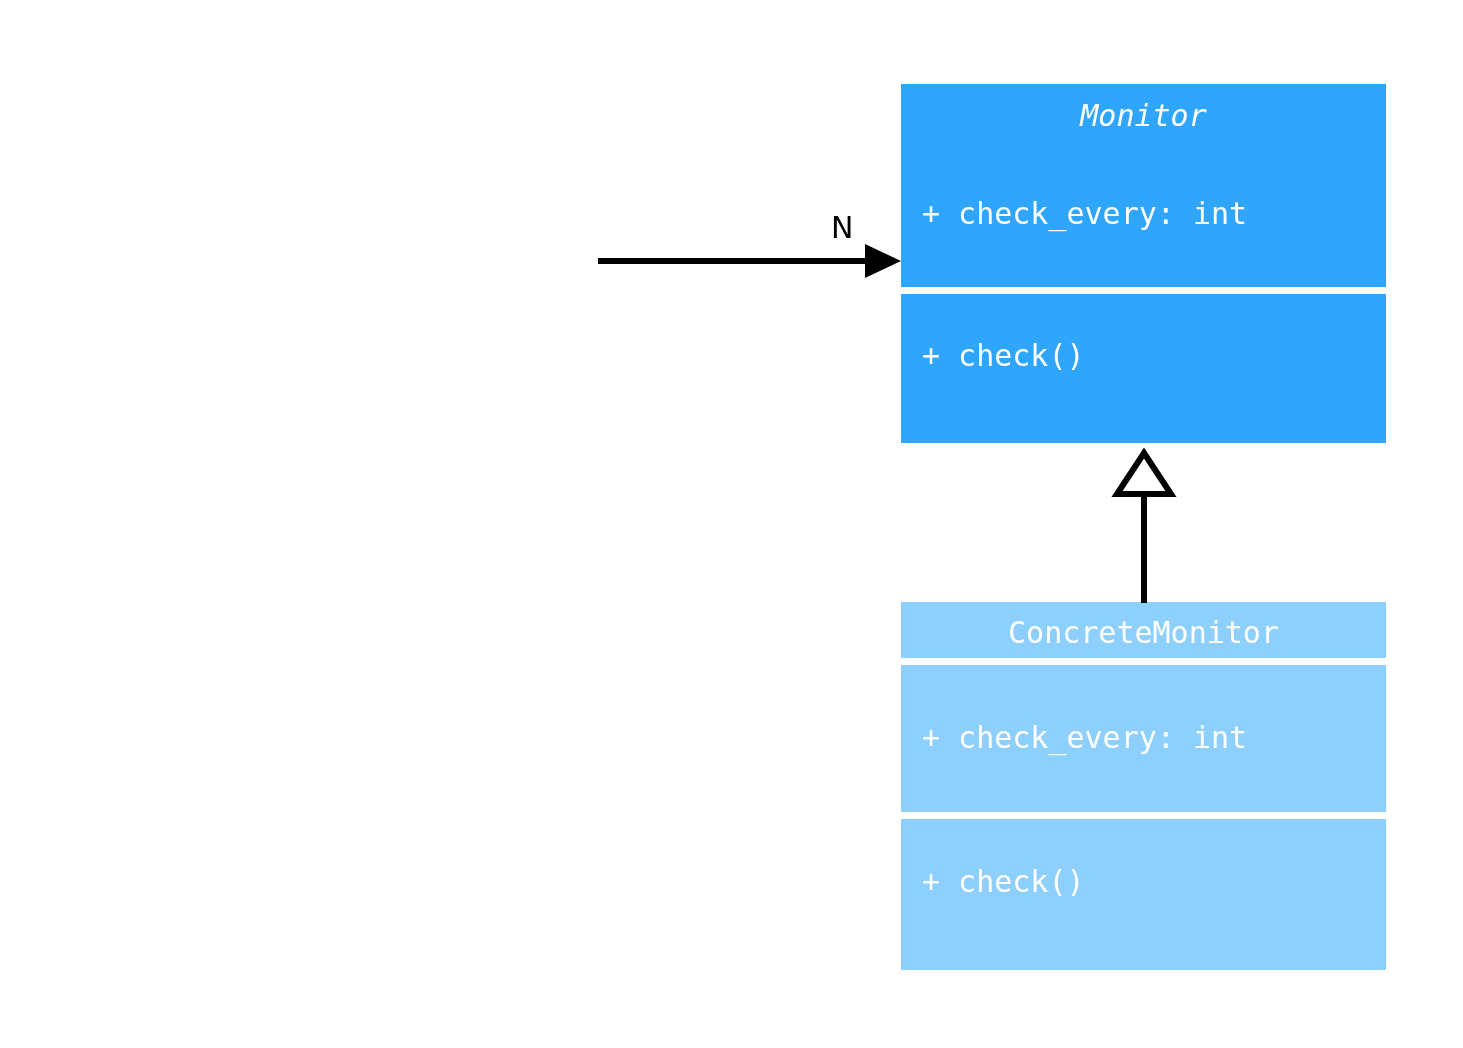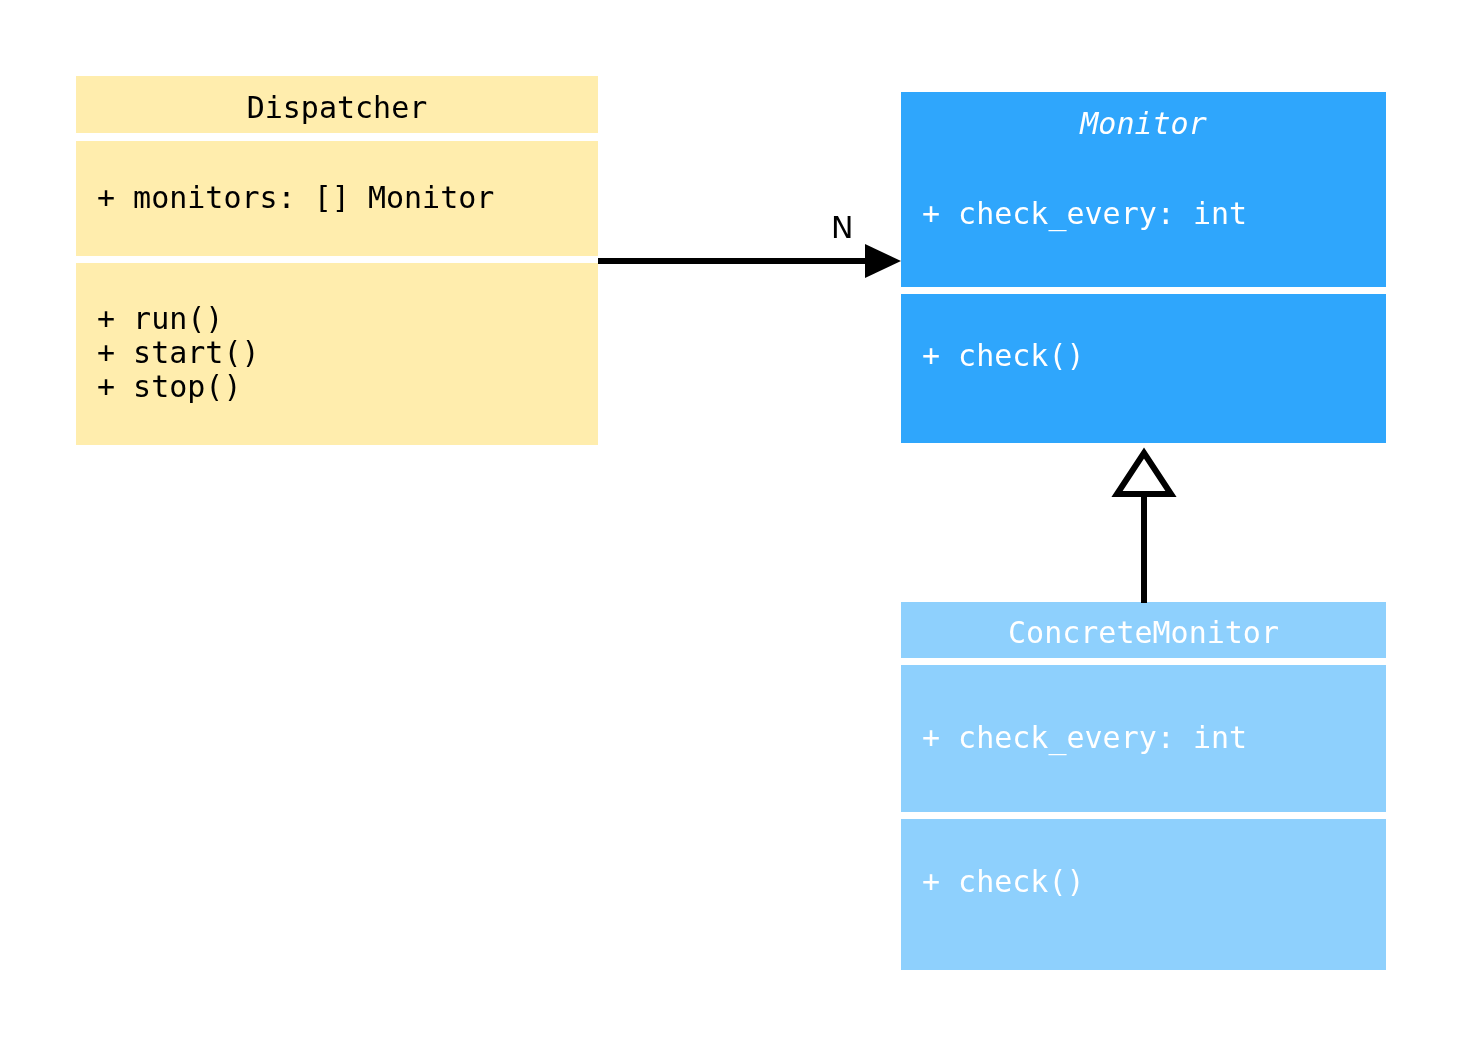--- a/index.html
+++ b/index.html
@@ -65,40 +65,24 @@
     line-height: 1;
     color: #000000;
     white-space: pre;
   }
 </style>
 </head>
 <body>
 
 <div id="canvas">
 
-  <div class="uml-class c-dispatcher" style="left:76px; top:76px; width:522px; height:369px;">
-
-    <div class="compartment" style="top:0px; height:57px;">
-      <div class="class-title" style="position:absolute; left:0; right:0; top:17px;">Dispatcher</div>
-    </div>
-
-    <div class="compartment" style="top:65px; height:115px;">
-      <div class="member-line" style="position:absolute; left:21px; top:40px;">+ monitors: [] Monitor</div>
-    </div>
-
-    <div class="compartment" style="top:187px; height:182px;">
-      <div class="member-line" style="position:absolute; left:21px; top:39px;">+ run()</div>
-      <div class="member-line" style="position:absolute; left:21px; top:73px;">+ start()</div>
-      <div class="member-line" style="position:absolute; left:21px; top:107px;">+ stop()</div>
-    </div>
-  </div>
 
   <div class="uml-class c-monitor" style="left:901px; top:76px; width:485px; height:367px;">
 
-    <div class="compartment" style="top:16px; height:57px;">
+    <div class="compartment" style="top:8px; height:57px;">
       <div class="class-title abstract" style="position:absolute; left:0; right:0; top:17px;">Monitor</div>
     </div>
 
     <div class="compartment" style="top:65px; height:146px;">
       <div class="member-line" style="position:absolute; left:21px; top:56px;">+ check_every: int</div>
     </div>
 
     <div class="compartment" style="top:218px; height:149px;">
       <div class="member-line" style="position:absolute; left:21px; top:45px;">+ check()</div>
     </div>

